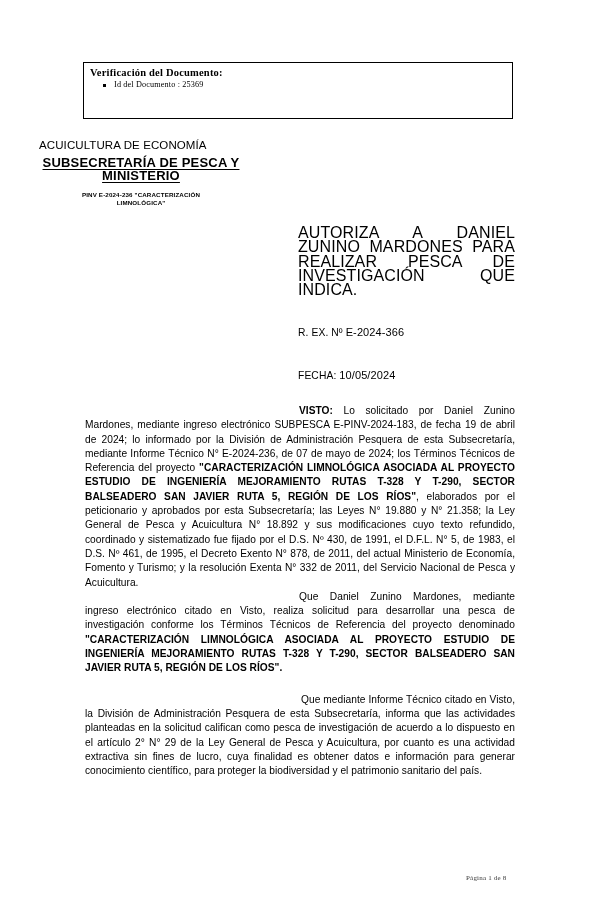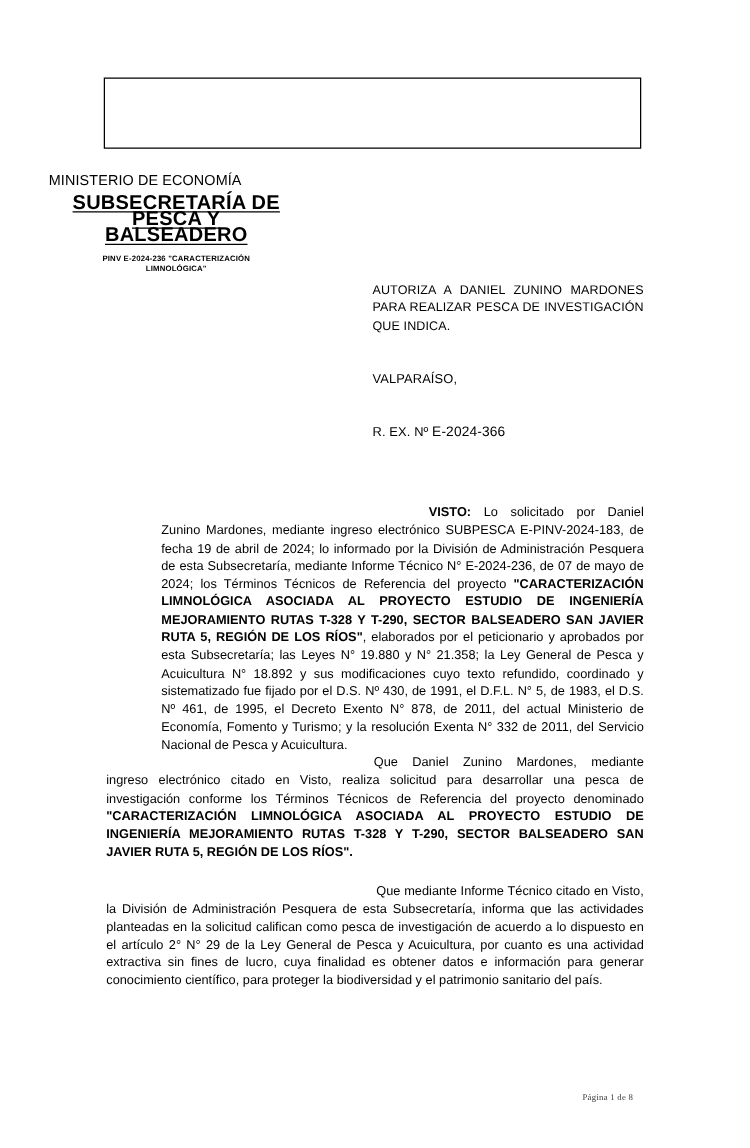--- a/index.html
+++ b/index.html
@@ -68,21 +68,21 @@
   .ministry-line {
     font-family: "Liberation Sans", sans-serif;
     font-size: 11.5px;
     line-height: 14.5px;
     letter-spacing: 0.1px;
   }
   .ministry-line.l1 { text-align: left; padding-left: 5px; }
   .ministry-line.l2 { text-align: center; padding-left: 16px; }
   .subsec {
     margin-top: 3px;
-    font-size: 16px;
+    font-size: 13px;
     font-weight: bold;
     line-height: 13px;
     letter-spacing: 0.2px;
   }
   .subsec span {
     text-decoration: underline;
     text-underline-offset: 2px;
   }
   .pinv {
     margin-top: 9px;
@@ -93,21 +93,21 @@
   }
 
   
   .right-col {
     position: absolute;
     left: 298px;
     top: 226px;
     width: 217px;
   }
   .auth-title {
-    font-size: 10px;
+    font-size: 16px;
     line-height: 14.3px;
     text-align: justify;
     text-align-last: left;
     letter-spacing: 0.1px;
   }
   .valpo {
     margin-top: 28px;
     font-size: 10.3px;
     line-height: 14px;
     letter-spacing: 0.1px;
@@ -133,21 +133,21 @@
     top: 404px;
     width: 430px;
   }
   p.para {
     margin: 0;
     font-size: 10.2px;
     line-height: 14.3px;
     text-align: justify;
     letter-spacing: 0.02px;
   }
-  p.para.indent-visto { text-indent: 214px; margin-left: 44px; }
+  p.para.indent-visto { text-indent: 214px; }
   p.para.indent-que1 { text-indent: 214px; }
   p.para.indent-que2 { text-indent: 216px; }
   .lbl { font-weight: bold; }
   .proj { font-weight: bold; }
   .considerando {
     margin: 17px 0 16px 0;
     font-size: 10.2px;
     font-weight: bold;
     line-height: 14px;
     text-align: center;
@@ -164,42 +164,46 @@
     font-family: "Liberation Serif", serif;
     font-size: 7px;
     color: #3a3a3a;
     letter-spacing: 0.2px;
   }
 </style>
 </head>
 <body>
 
 <div class="verif-box">
+  <div class="verif-title">Verificación del Documento:</div>
   <ul class="verif-list">
+    <li>Id del Documento : 25369</li>
   </ul>
 </div>
 
 <div class="ministry">
-  <div class="ministry-line l1">MINISTERIO DE ECONOMÍA</div>
+  <div class="ministry-line l1">ACUICULTURA DE ECONOMÍA</div>
   <div class="subsec">
     <span>SUBSECRETARÍA DE PESCA Y</span><br>
-    <span>BALSEADERO</span>
+    <span>MINISTERIO</span>
   </div>
   <div class="pinv">
     <span>PINV E-2024-236 "CARACTERIZACIÓN</span><br>
     <span>LIMNOLÓGICA"</span>
   </div>
 </div>
 
 <div class="right-col">
   <div class="auth-title">AUTORIZA A DANIEL ZUNINO MARDONES PARA REALIZAR PESCA DE INVESTIGACIÓN QUE INDICA.</div>
-  <div class="valpo">VALPARAÍSO,</div>
   <div class="rex">
     <span>R. EX. Nº </span><b>E-2024-366</b>
   </div>
+  <div class="fecha">
+    <span>FECHA: </span><b>10/05/2024</b>
+  </div>
 </div>
 
 <div class="body-area">
 
   <p class="para indent-visto"><span class="lbl">VISTO:</span><span> Lo solicitado por Daniel Zunino Mardones, mediante ingreso electrónico SUBPESCA E-PINV-2024-183, de fecha 19 de abril de 2024; lo informado por la División de Administración Pesquera de esta Subsecretaría, mediante Informe Técnico N° E-2024-236, de 07 de mayo de 2024; los Términos Técnicos de Referencia del proyecto </span><span class="proj">"CARACTERIZACIÓN LIMNOLÓGICA ASOCIADA AL PROYECTO ESTUDIO DE INGENIERÍA MEJORAMIENTO RUTAS T-328 Y T-290, SECTOR BALSEADERO SAN JAVIER RUTA 5, REGIÓN DE LOS RÍOS"</span><span>, elaborados por el peticionario y aprobados por esta Subsecretaría; las Leyes N° 19.880 y N° 21.358; la Ley General de Pesca y Acuicultura N° 18.892 y sus modificaciones cuyo texto refundido, coordinado y sistematizado fue fijado por el D.S. Nº 430, de 1991, el D.F.L. N° 5, de 1983, el D.S. Nº 461, de 1995, el Decreto Exento N° 878, de 2011, del actual Ministerio de Economía, Fomento y Turismo; y la resolución Exenta N° 332 de 2011, del Servicio Nacional de Pesca y Acuicultura.</span></p>
 
 
   <p class="para indent-que1"><span>Que Daniel Zunino Mardones, mediante ingreso electrónico citado en Visto, realiza solicitud para desarrollar una pesca de investigación conforme los Términos Técnicos de Referencia del proyecto denominado </span><span class="proj">"CARACTERIZACIÓN LIMNOLÓGICA ASOCIADA AL PROYECTO ESTUDIO DE INGENIERÍA MEJORAMIENTO RUTAS T-328 Y T-290, SECTOR BALSEADERO SAN JAVIER RUTA 5, REGIÓN DE LOS RÍOS".</span></p>
 
   <div class="gap"></div>

